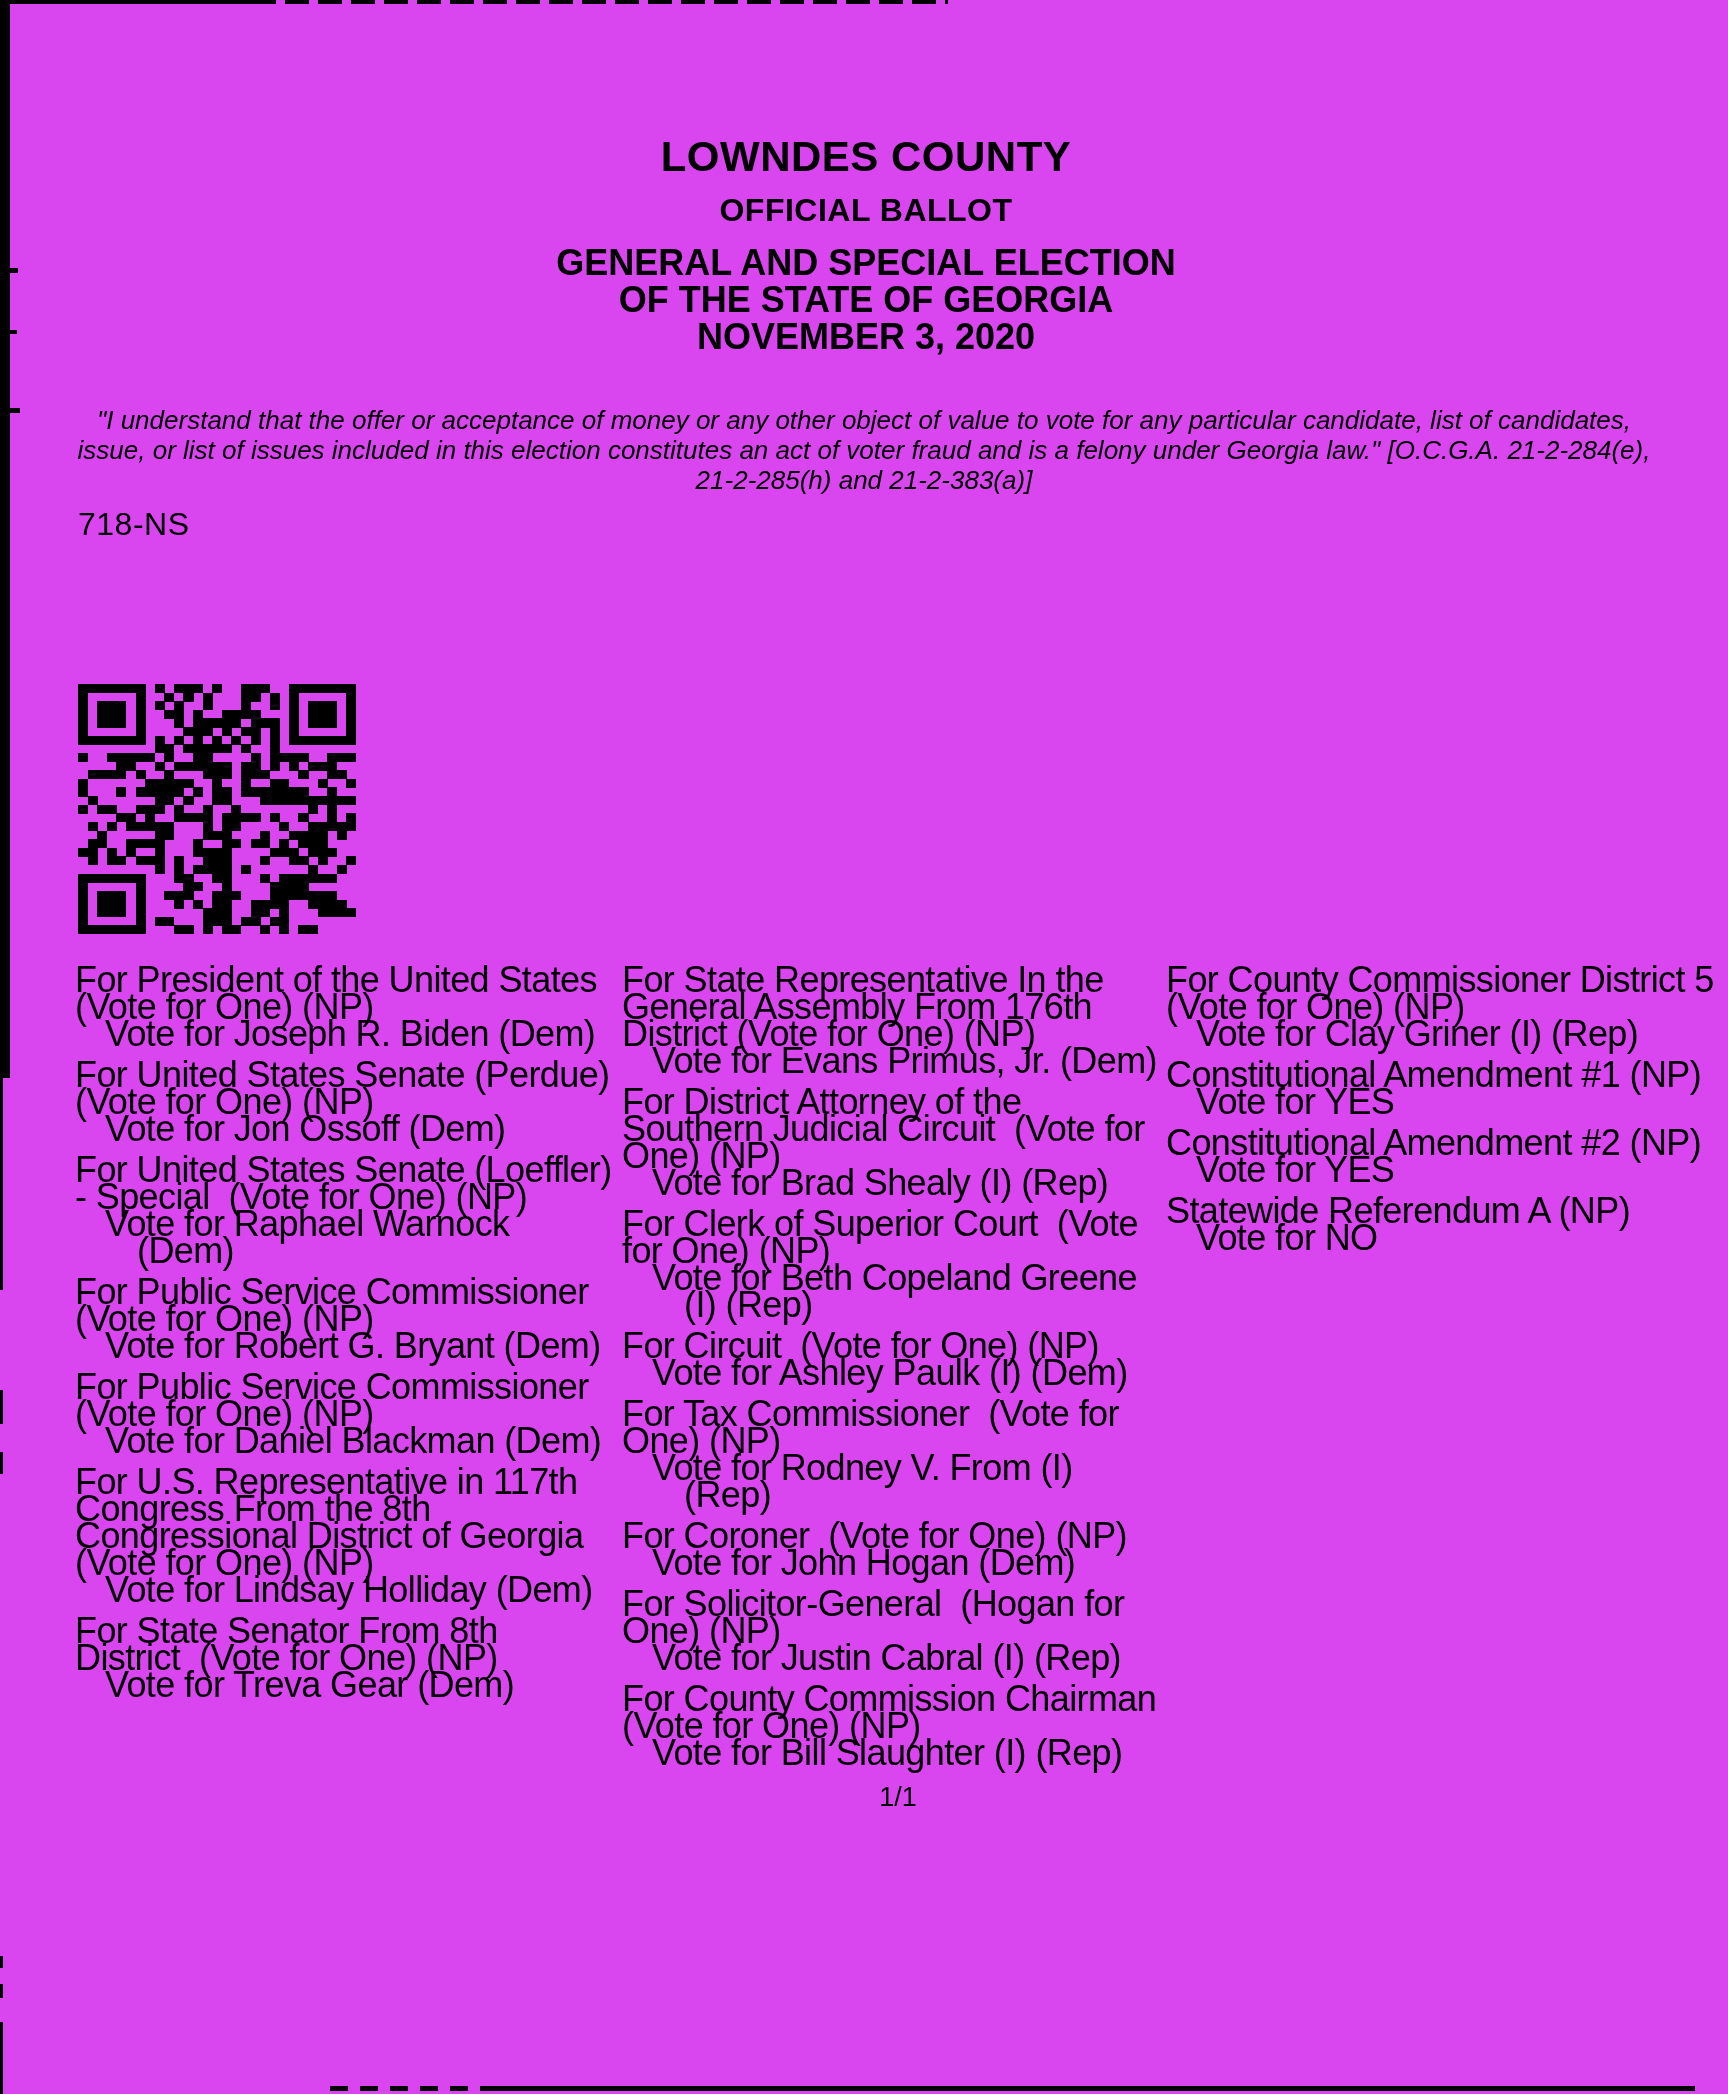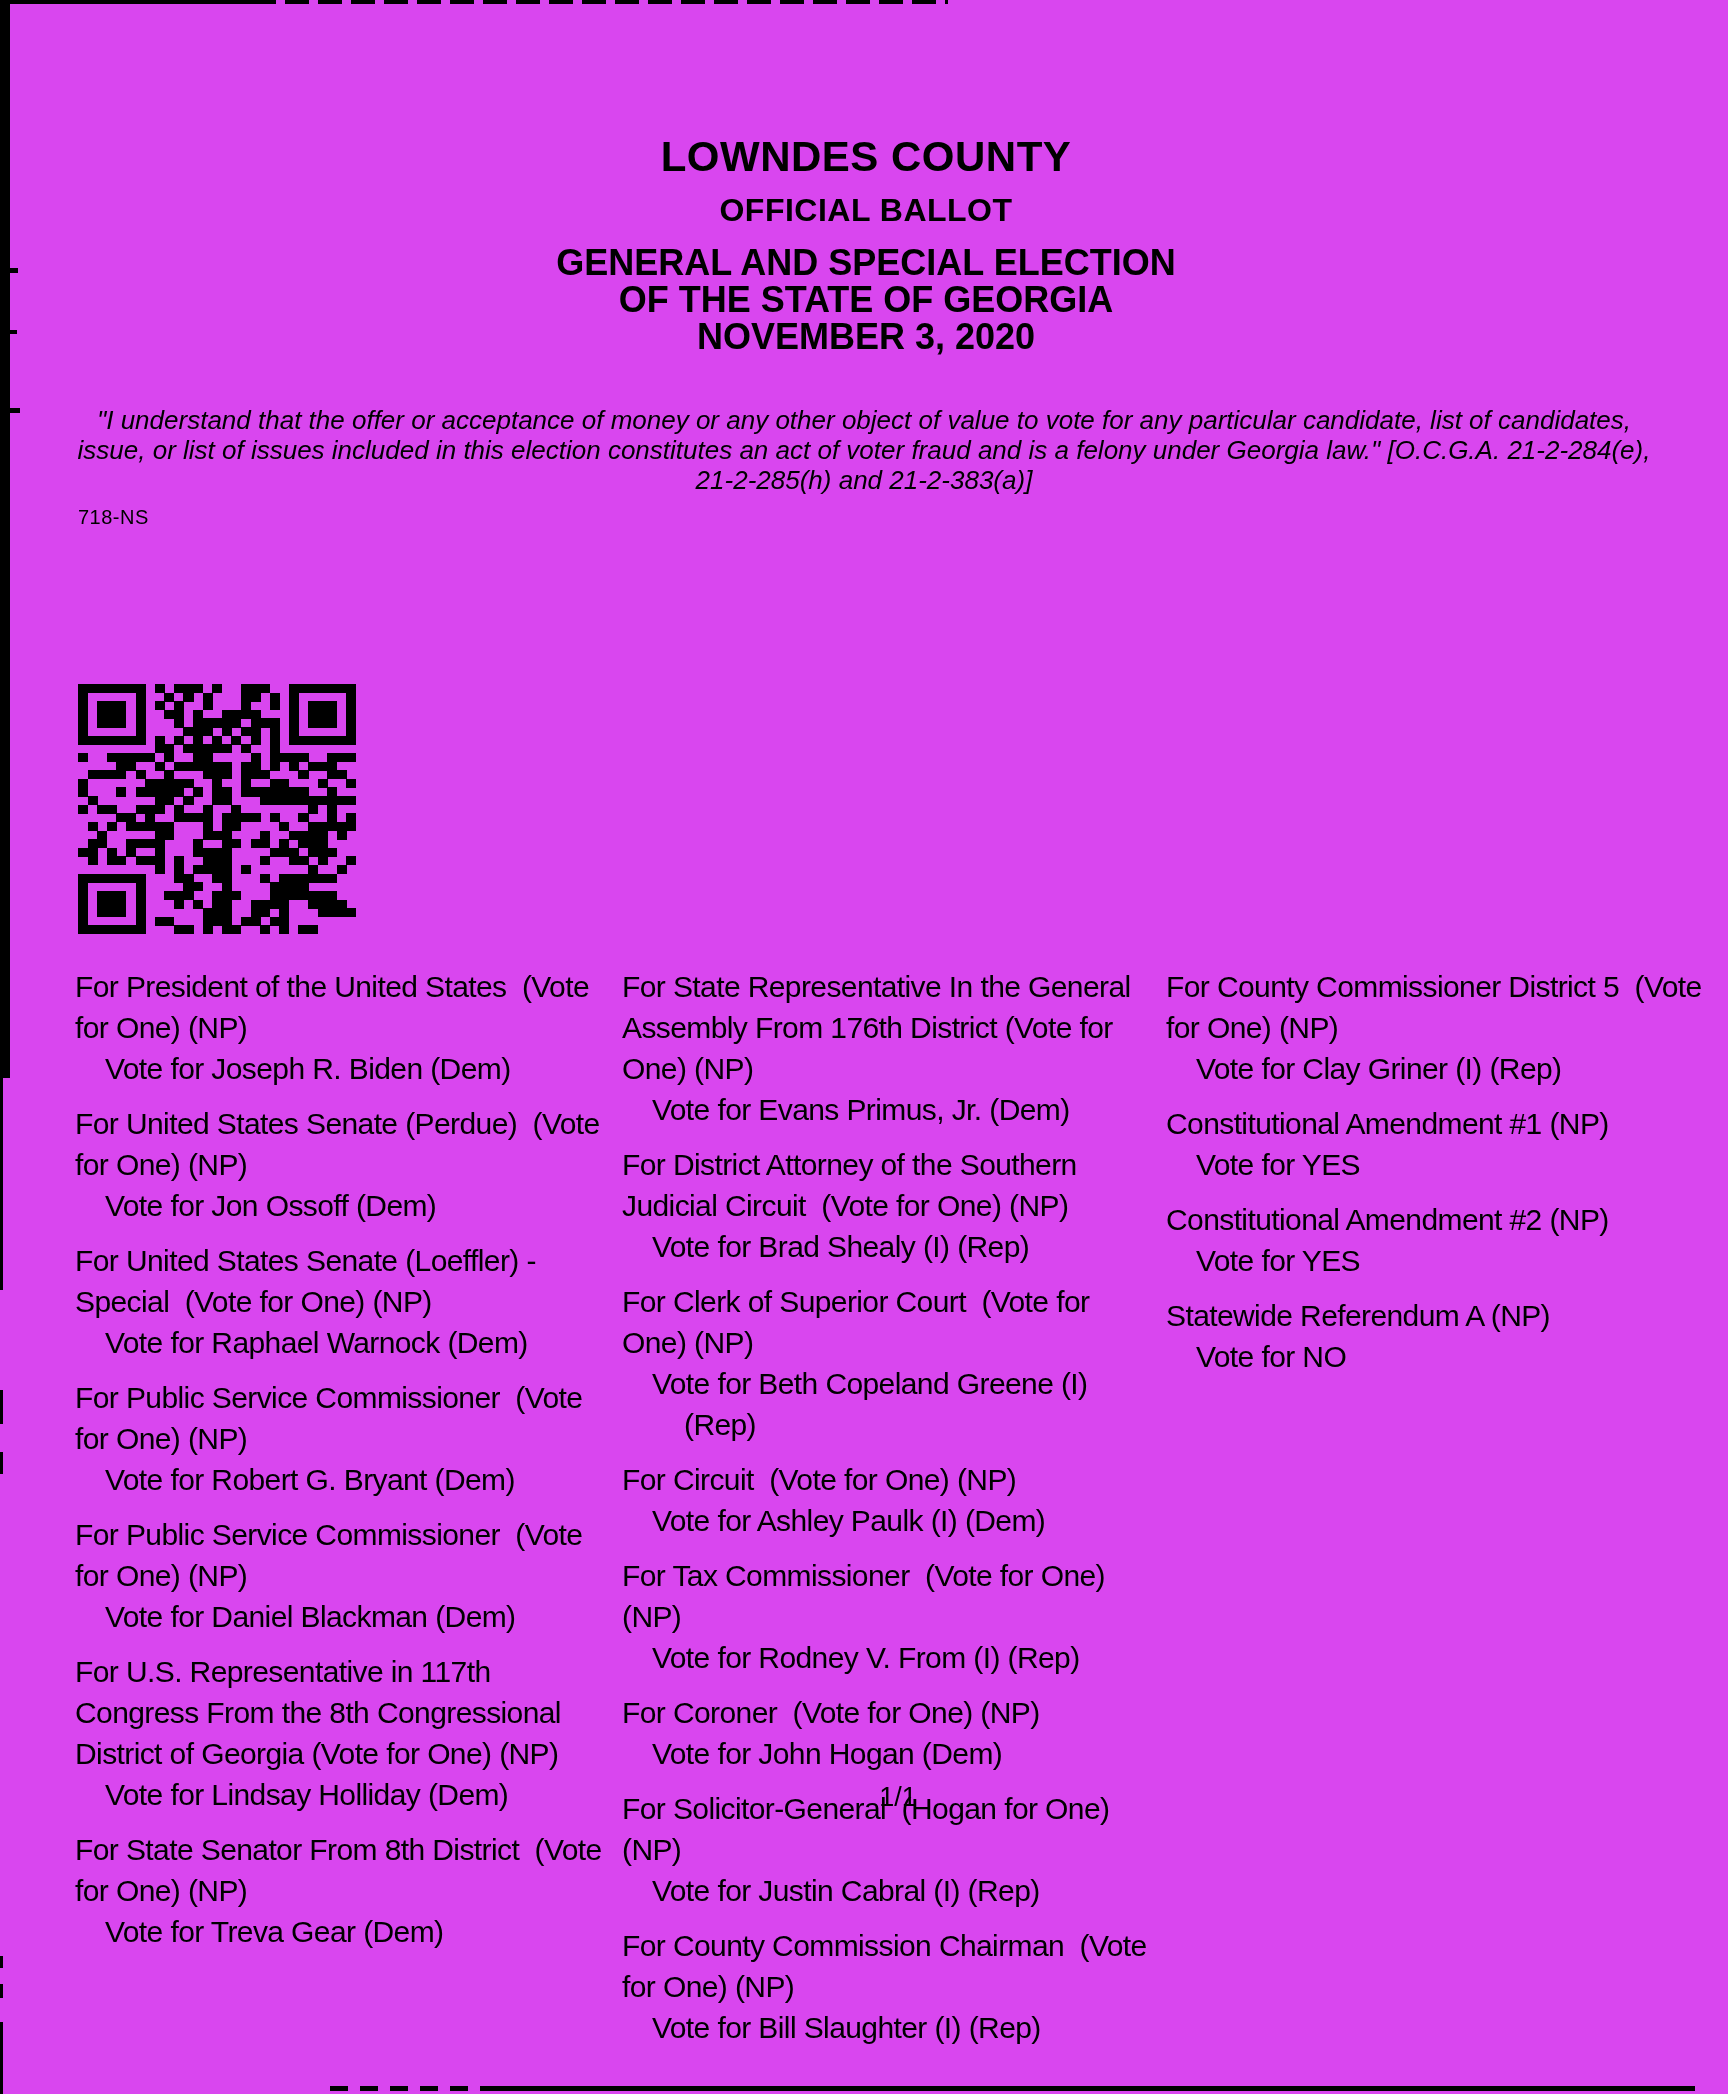--- a/index.html
+++ b/index.html
@@ -29,30 +29,30 @@
   .hdr { position:absolute; left:0; width:100%; text-align:center; font-weight:bold; transform:translateX(2px); }
   .h1 { top:133px; font-size:42px; letter-spacing:0.5px; }
   .h2 { top:192px; font-size:32px; letter-spacing:0.5px; }
   .h3 { top:244px; font-size:36px; line-height:37px; letter-spacing:0; }
 
   .disclaimer {
     position:absolute; top:379px; left:50%; transform:translateX(-50%);
     width:1600px; text-align:center; font-style:italic;
     font-size:26px; line-height:30px;
   }
-  .style-code { position:absolute; left:78px; top:506px; font-size:20px; letter-spacing:0.5px; }
+  .style-code { position:absolute; left:78px; top:506px; font-size:32px; letter-spacing:0.5px; }
 
   .qr { position:absolute; left:78px; top:684px; width:278px; height:250px; }
 
   
   .ballot-col { position:absolute; top:966px; }
   .col-1 { left:75px;  width:537px; }
   .col-2 { left:622px; width:537px; }
   .col-3 { left:1166px; width:566px; }
-  .contest { font-size:30px; line-height:41px; letter-spacing:-0.6px; margin-bottom:14px; white-space:pre-wrap; }
+  .contest { font-size:36px; line-height:27px; letter-spacing:-0.6px; margin-bottom:14px; white-space:pre-wrap; }
   .vote-line { padding-left:62px; text-indent:-32px; }
 
   .page-number { position:absolute; top:1782px; left:0; width:100%; text-align:center; font-size:27px; transform:translateX(34px); }
 </style>
 </head>
 <body>
 
 <div class="page">
 
   <div class="artifact top-line-solid"></div>

